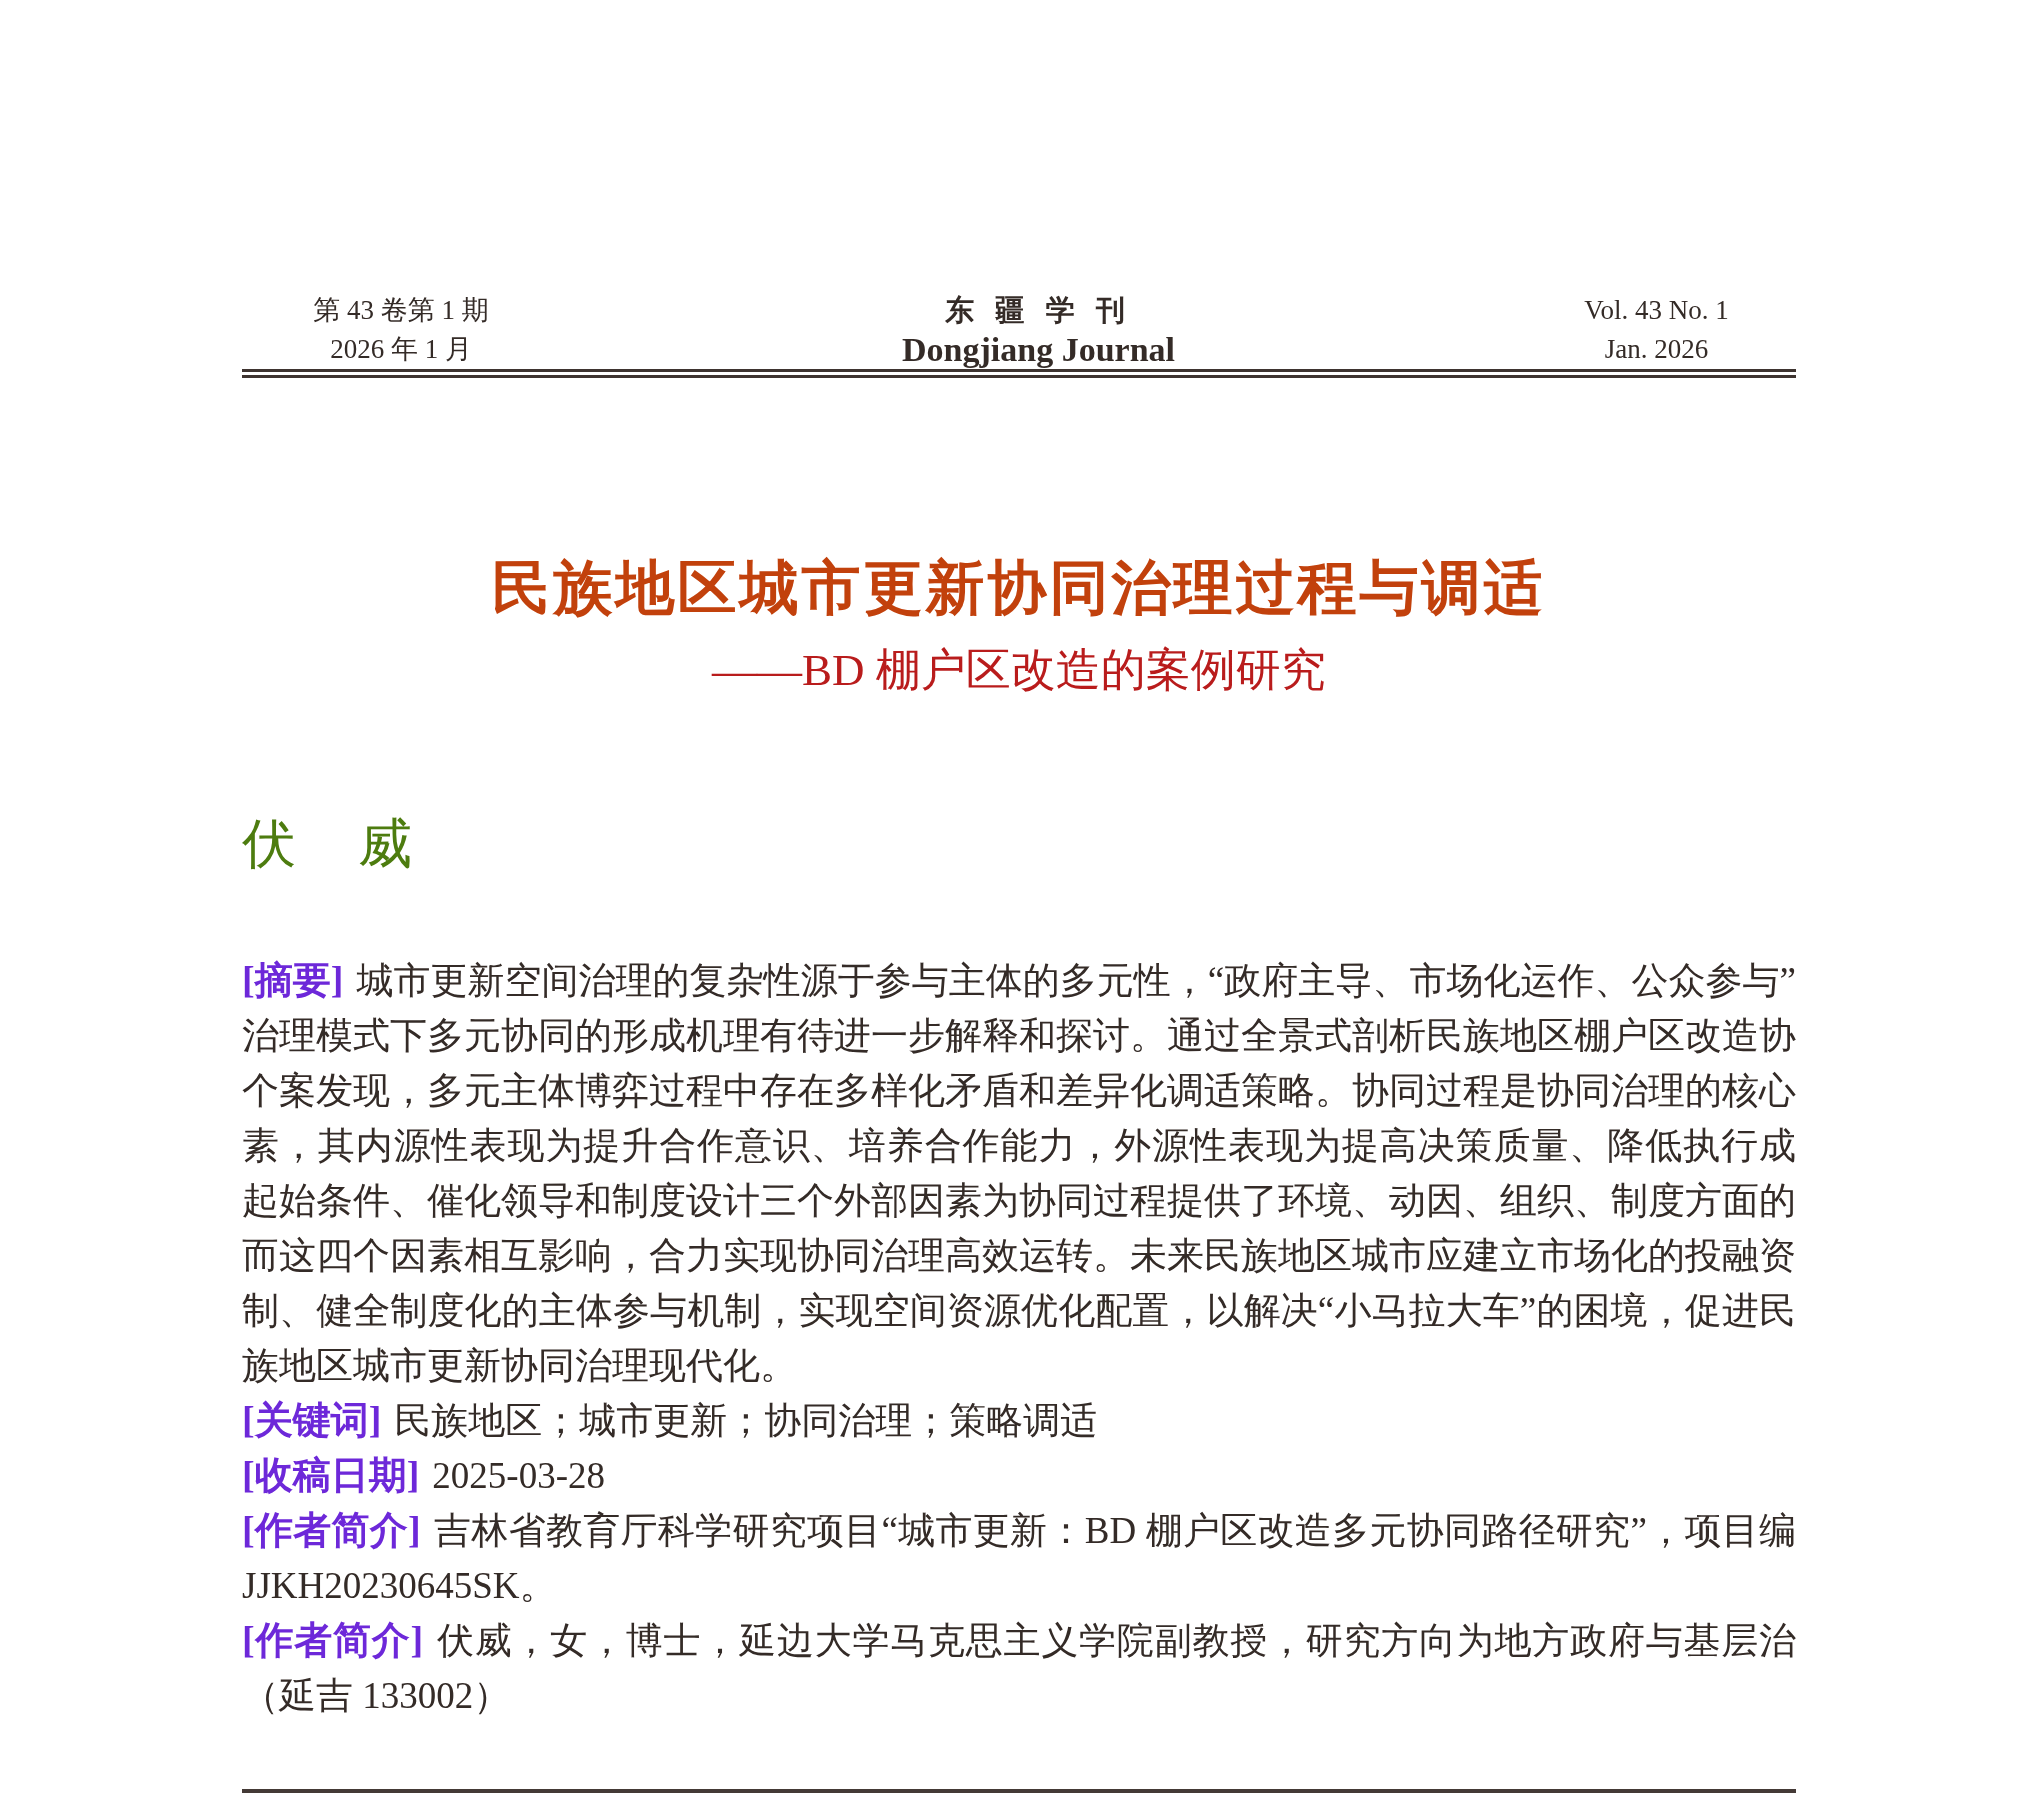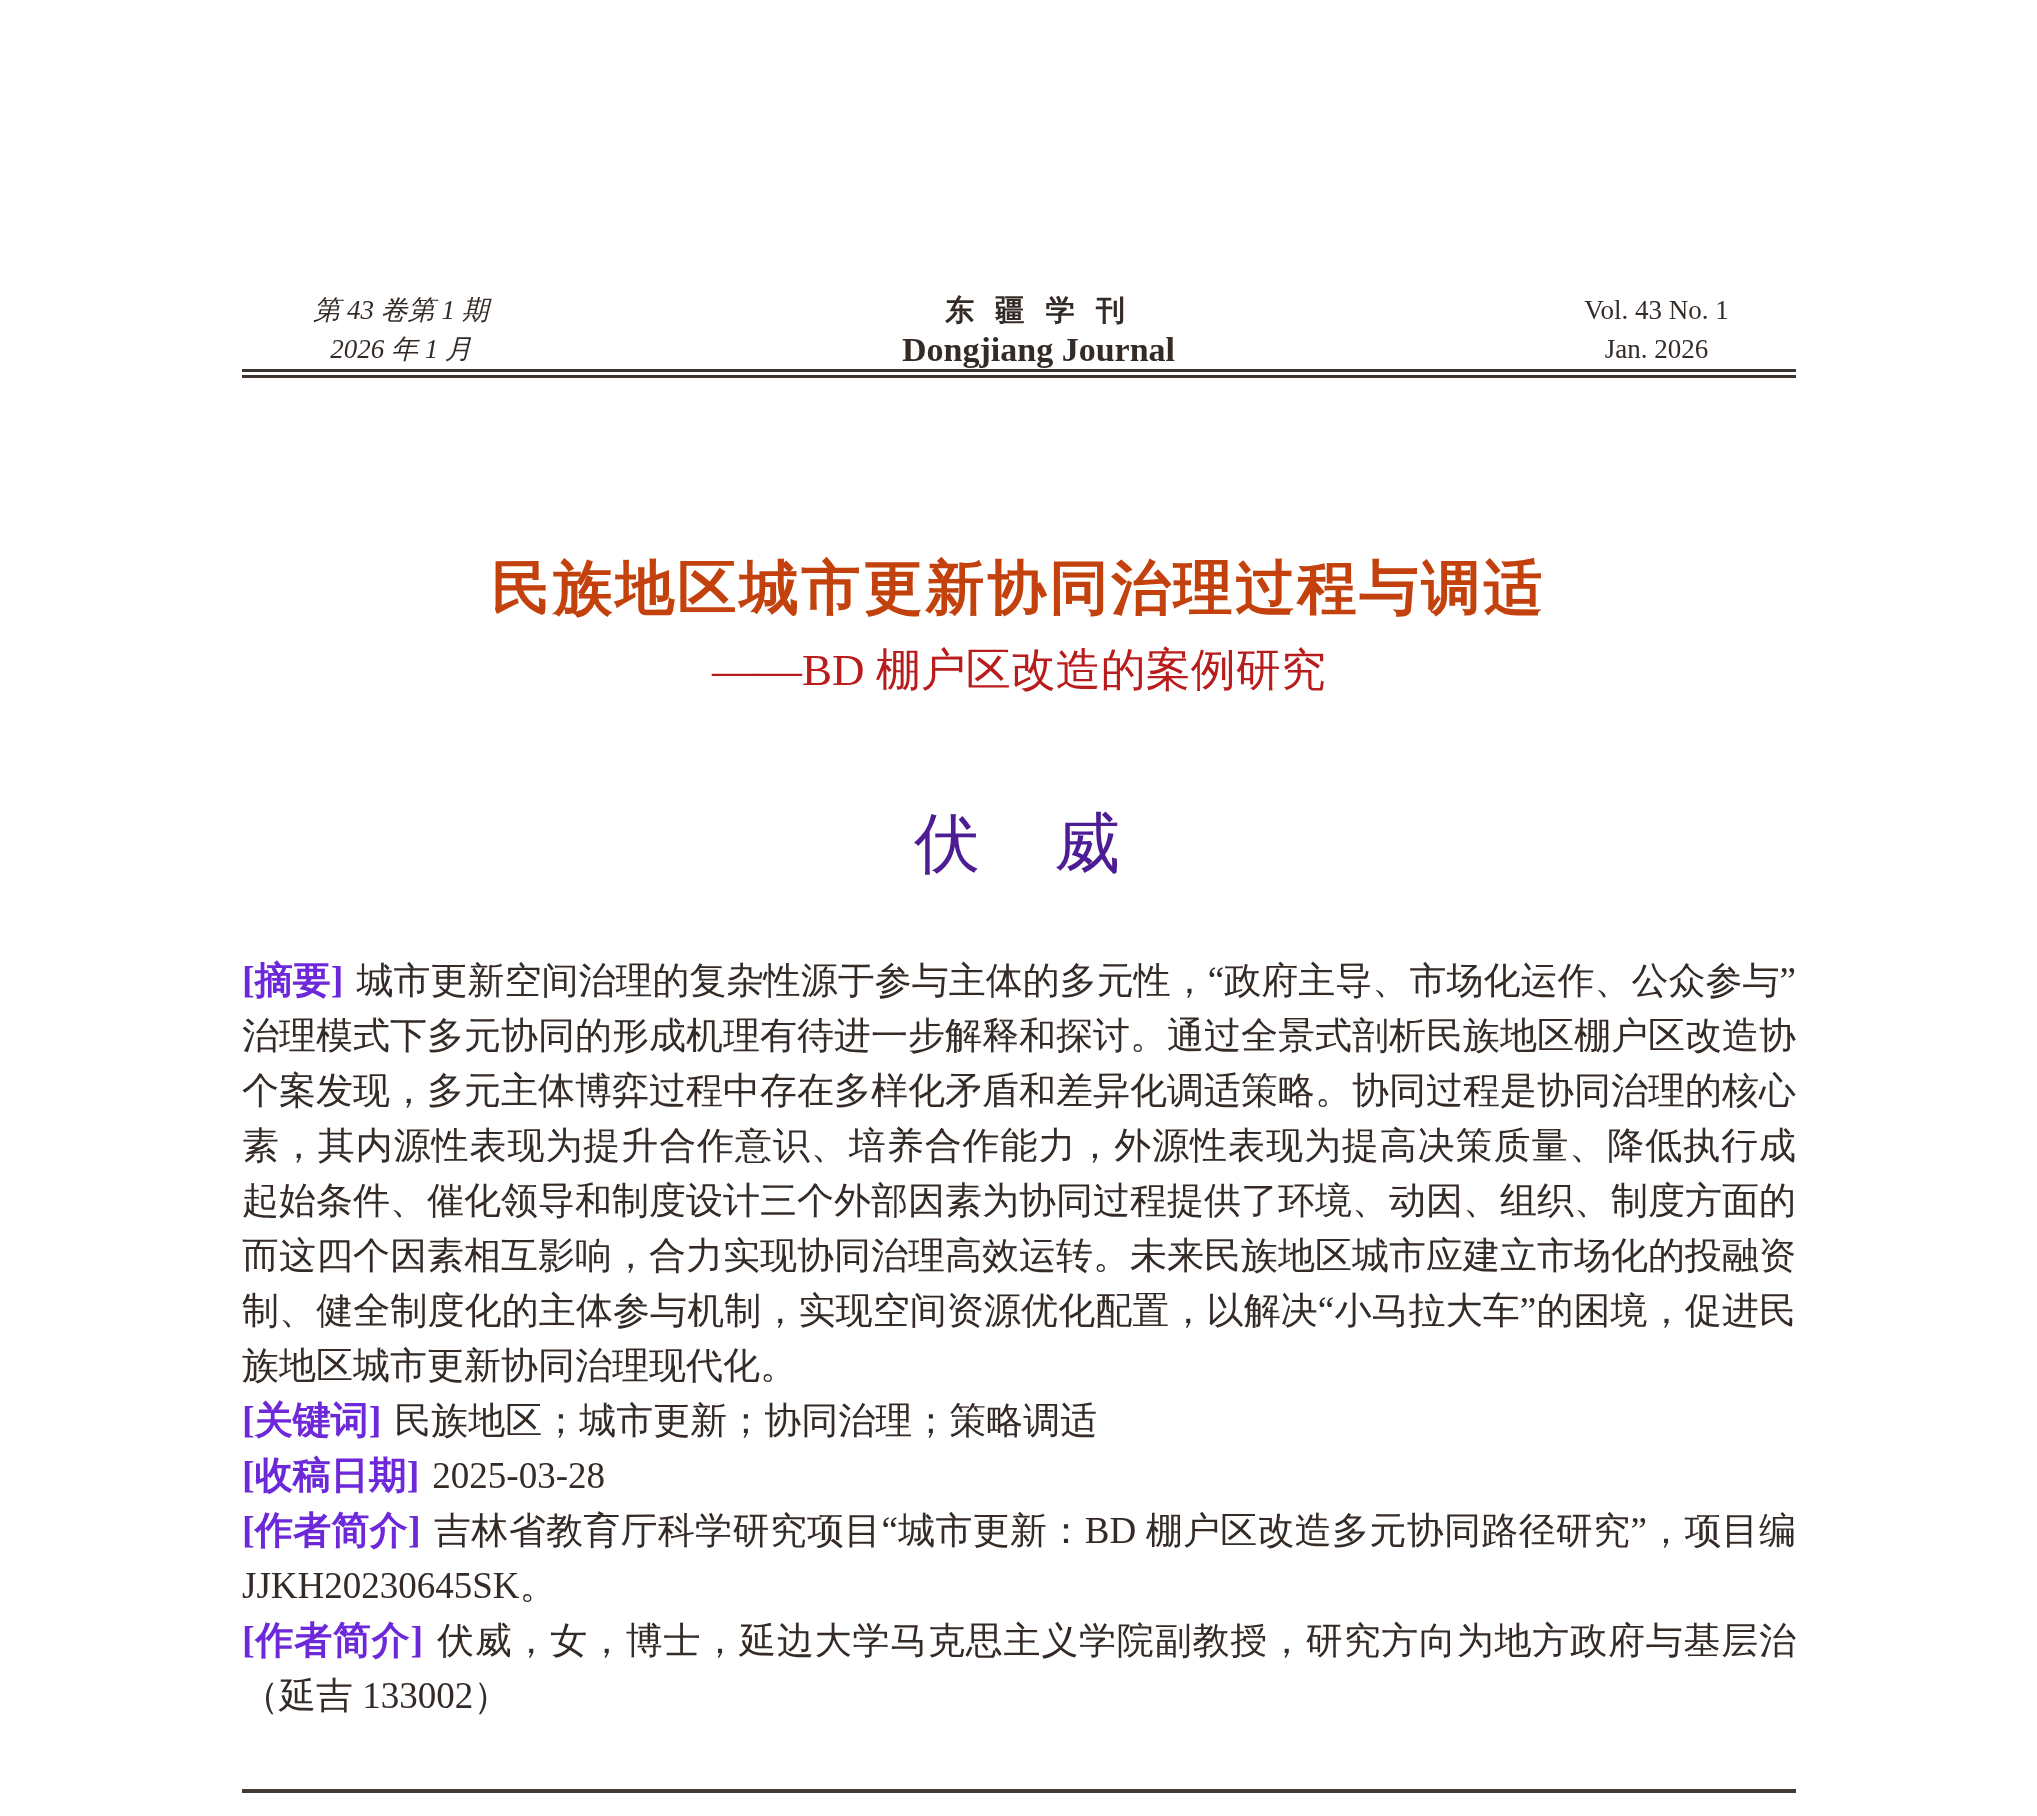--- a/index.html
+++ b/index.html
@@ -7,21 +7,21 @@
     position:relative; width:2038px; height:1817px; background:#ffffff;
     font-family:"Liberation Serif", serif; color:#342b27; overflow:hidden;
   }
 
   
   .masthead {
     position:absolute; left:242px; top:291px; width:1554px;
     display:flex; justify-content:space-between; align-items:flex-start;
   }
   .mh-col { text-align:center; font-size:27px; line-height:39px; }
-  .mh-left  { width:318px;font-style:italic; }
+  .mh-left  { width:318px; }
   .mh-center{ flex:1;font-weight:bold; }
   .mh-right { width:279px; }
   .mh-center .cn { letter-spacing:7px; font-size:29px; }
   .mh-center .en { font-size:34px; }
 
   .rule-double {
     position:absolute; left:242px; top:369px; width:1554px; height:3px;
     border-top:3px solid #3e3430; border-bottom:3px solid #3e3430;
   }
 
@@ -30,21 +30,21 @@
     position:absolute; left:142px; top:549px; width:1753px;
     text-align:center; font-size:59px; line-height:78px;
     font-weight:700; letter-spacing:3px; color:#c2410c; white-space:nowrap;
   }
   .subtitle {
     position:absolute; left:242px; top:637px; width:1554px;
     text-align:center; font-size:45px; line-height:66px; color:#b91c1c; white-space:nowrap;
   }
   .author {
     position:absolute; left:242px; top:806px; width:1554px;
-    text-align:center; font-size:66px; line-height:76px; letter-spacing:4px; color:#4c1d95;
+    text-align:left; font-size:54px; line-height:76px; letter-spacing:4px; color:#4d7c0f;
   }
 
   
   .front { position:absolute; left:242px; top:953px; width:1554px; font-size:37px; }
   .line  { height:55px; line-height:55px; white-space:nowrap; overflow:visible; }
   .line.just {
     white-space:normal; text-align:justify; text-align-last:justify;
     -moz-text-align-last:justify; text-justify:inter-character; overflow:hidden;
   }
   .lbl {

